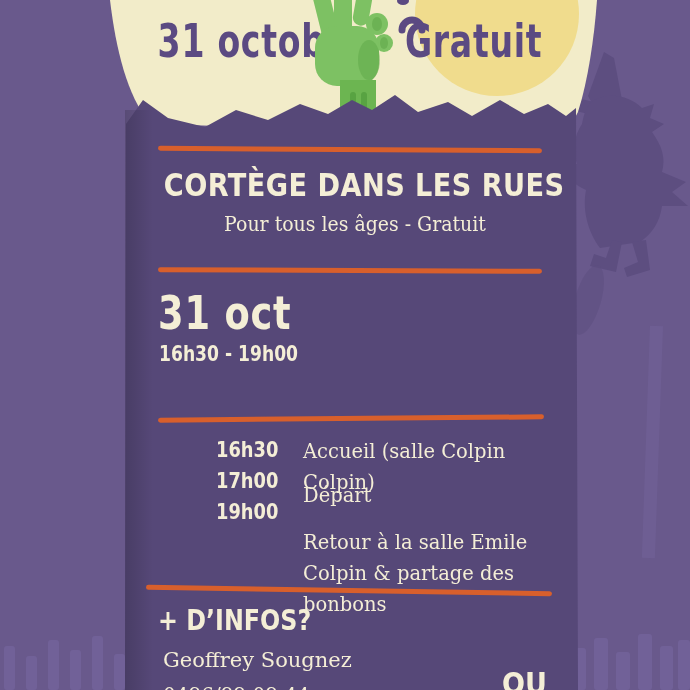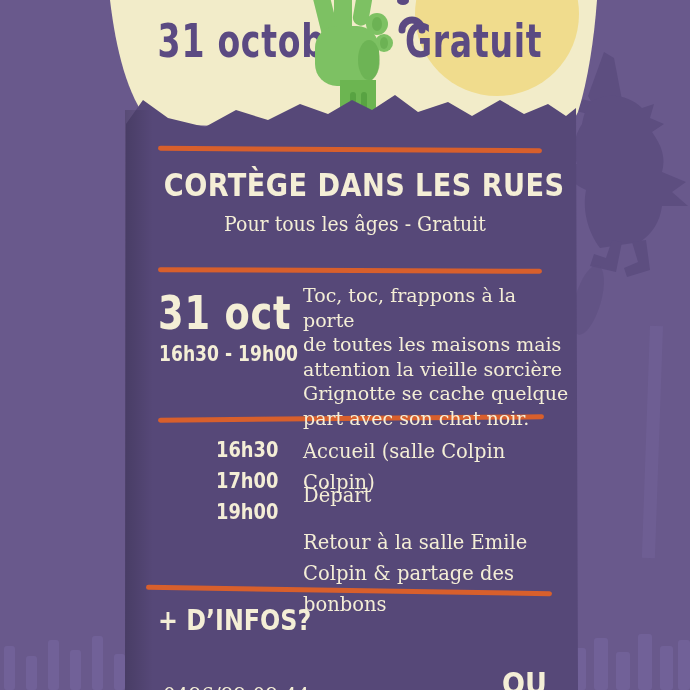--- a/index.html
+++ b/index.html
@@ -158,40 +158,36 @@
   <div class="oline l1"></div>
   <div class="oline l2"></div>
   <div class="oline l3"></div>
   <div class="oline l4"></div>
 
   <div class="txt heading">CORTÈGE DANS LES RUES</div>
   <div class="txt subheading">Pour tous les âges - Gratuit</div>
 
   <div class="txt date-label">31 oct</div>
   <div class="txt hours-label">16h30 - 19h00</div>
-  <div class="txt description">Toc, toc, frappons à la porte
-de toutes les maisons mais
-attention la vieille sorcière
-Grignotte se cache quelque
-part avec son chat noir.</div>
 
   <div>
     <div>
       <span class="sched-time" style="top:438px">16h30</span>
       <span class="sched-act" style="top:436px">Accueil (salle Colpin Colpin)</span>
     </div>
     <div>
       <span class="sched-time" style="top:469px">17h00</span>
       <span class="sched-act" style="top:480px">Départ</span>
     </div>
     <div>
       <span class="sched-time" style="top:500px">19h00</span>
       <span class="sched-act" style="top:527px">Retour à la salle Emile
 Colpin &amp; partage des
 bonbons</span>
     </div>
   </div>
 
   <div class="txt infos-heading">+ D’INFOS?</div>
+  <div class="txt contact-name">Geoffrey Sougnez</div>
   <div class="txt contact-phone">0496/99 09 44</div>
   <div class="txt or-label">OU</div>
 
 </div>
 
 </body></html>

